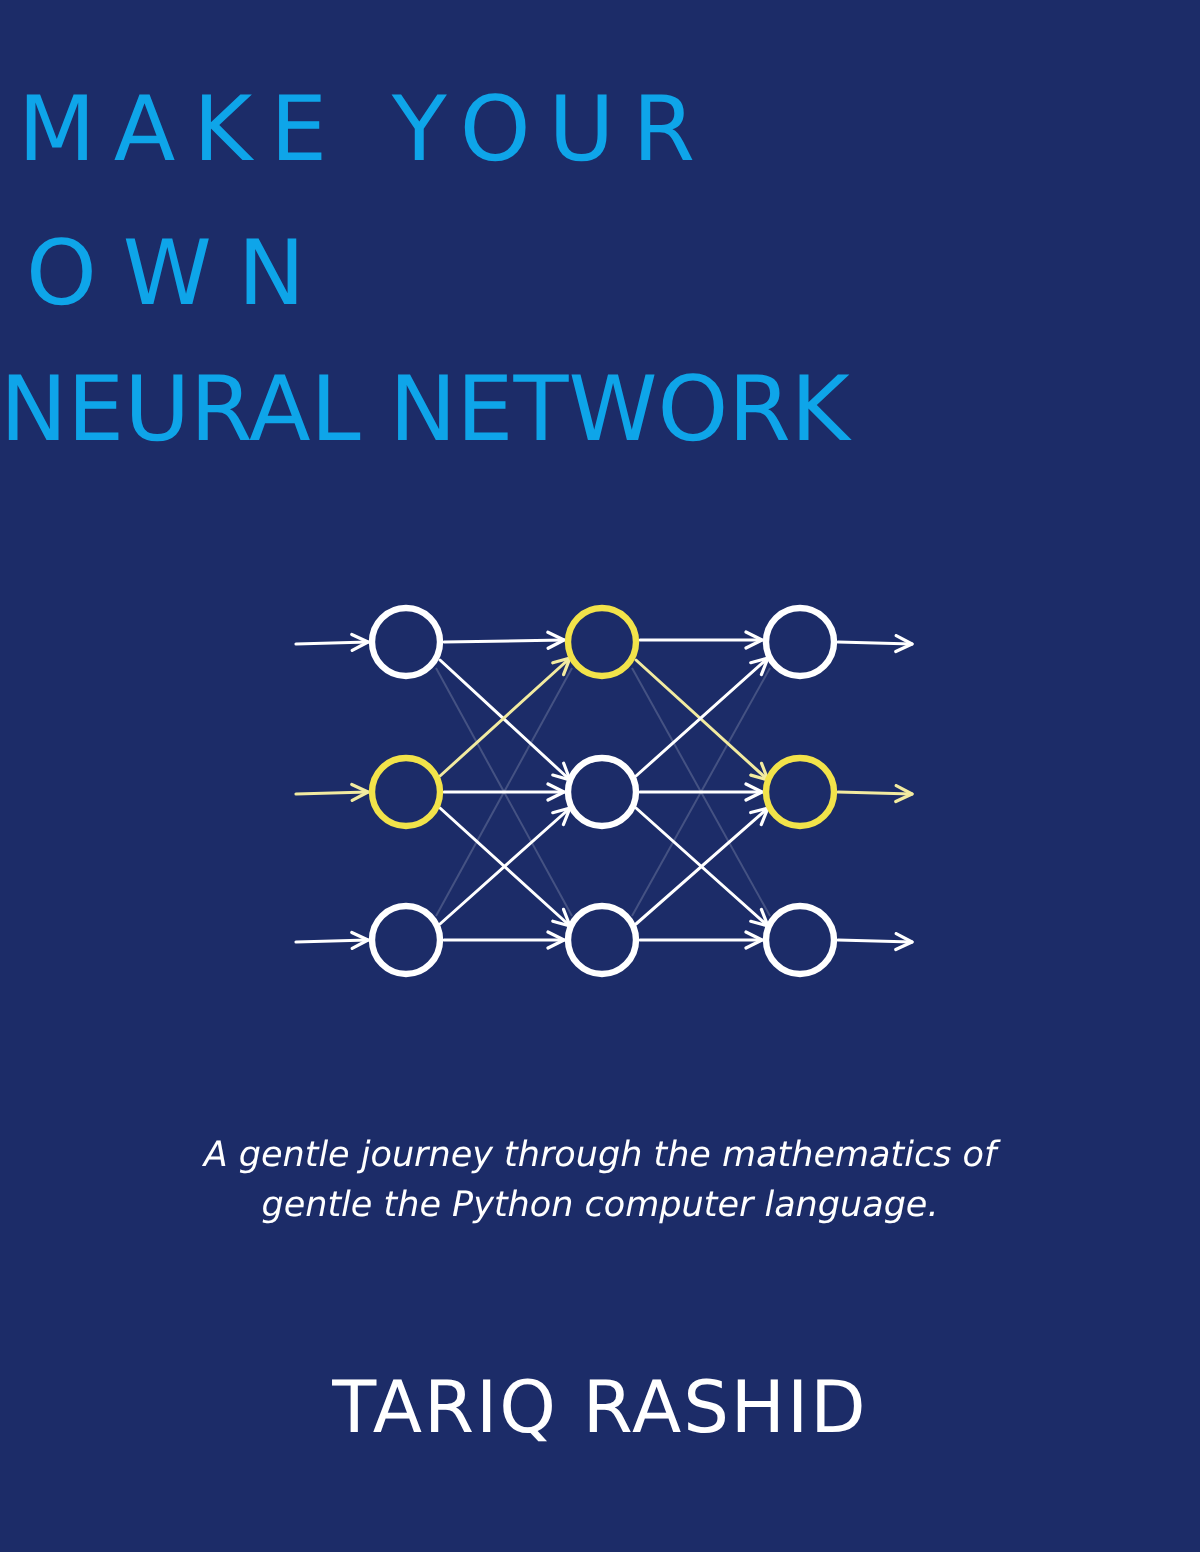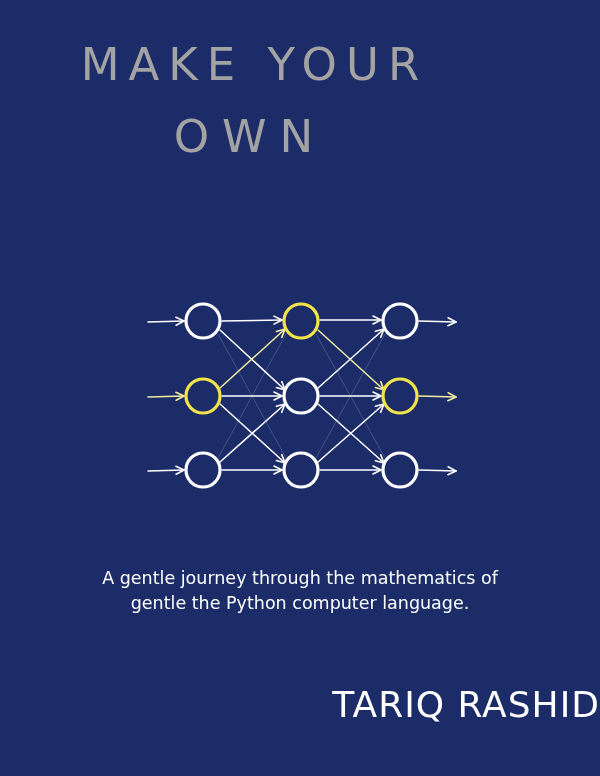--- a/index.html
+++ b/index.html
@@ -17,37 +17,38 @@
     }
     .cover {
       position: absolute;
       inset: 0;
       background: #1c2c68;
     }
     .title-line {
       position: absolute;
       left: 0;
       width: 500px;
-      text-align: center;
+      text-align: left;
       font-family: "DejaVu Sans", sans-serif;
       font-weight: normal;
-      color: #a3a3a3;
+      color: #0ea5e9;
       white-space: nowrap;
     }
     .t1 {
       top: 38px;
       font-size: 45px;
       letter-spacing: 9px;
       padding-left: 9px;
       box-sizing: border-box;
     }
     .t2 {
       top: 110px;
       font-size: 45px;
       letter-spacing: 13px;
+      padding-left: 13px;
       box-sizing: border-box;
     }
     .t3 {
       top: 178px;
       font-size: 45px;
       letter-spacing: 0px;
     }
     .network {
       position: absolute;
       left: 0;
@@ -55,46 +56,48 @@
       width: 600px;
       height: 776px;
     }
     .subtitle {
       position: absolute;
       top: 566px;
       left: 0;
       width: 600px;
       text-align: center;
       font-family: "DejaVu Sans", sans-serif;
+      font-style: italic;
       font-size: 17.5px;
       line-height: 25px;
       color: #ffffff;
     }
     .subtitle div {
       white-space: nowrap;
     }
     .author {
       position: absolute;
       top: 684px;
       left: 0;
       width: 600px;
-      text-align: right;
+      text-align: center;
       font-family: "DejaVu Sans", sans-serif;
       font-size: 36px;
       letter-spacing: 1px;
       color: #ffffff;
     }
   </style>
 </head>
 <body>
 
 <div class="cover">
 
   <div class="title-line t1">MAKE YOUR</div>
   <div class="title-line t2">OWN</div>
+  <div class="title-line t3">NEURAL NETWORK</div>
 
   <svg class="network" viewBox="0 0 600 776" xmlns="http://www.w3.org/2000/svg">
     <defs>
       <marker id="arrW" markerWidth="10" markerHeight="10" refX="9" refY="5" orient="auto" markerUnits="userSpaceOnUse">
         <path d="M1,1 L9,5 L1,9" fill="none" stroke="#ffffff" stroke-width="1.6" stroke-linecap="round" stroke-linejoin="round"></path>
       </marker>
       <marker id="arrY" markerWidth="10" markerHeight="10" refX="9" refY="5" orient="auto" markerUnits="userSpaceOnUse">
         <path d="M1,1 L9,5 L1,9" fill="none" stroke="#f2eba0" stroke-width="1.6" stroke-linecap="round" stroke-linejoin="round"></path>
       </marker>
     </defs>

